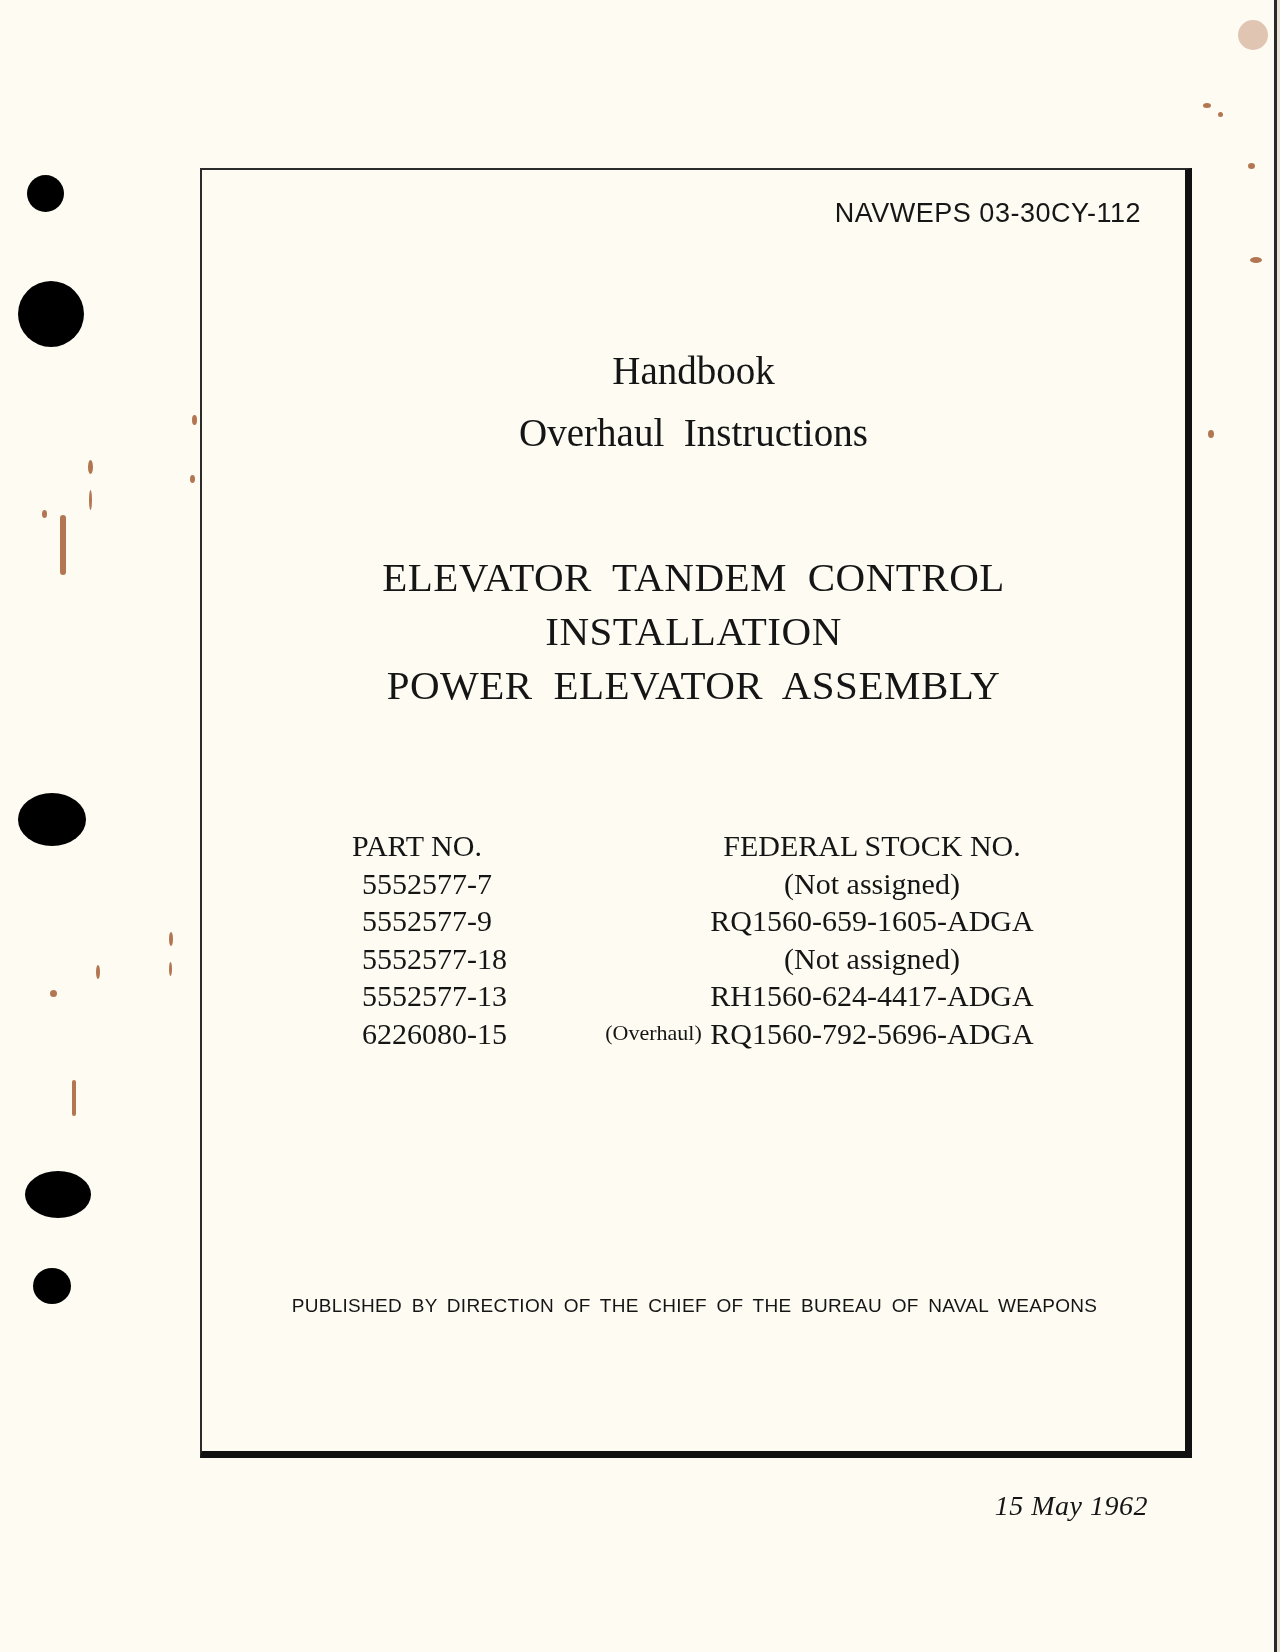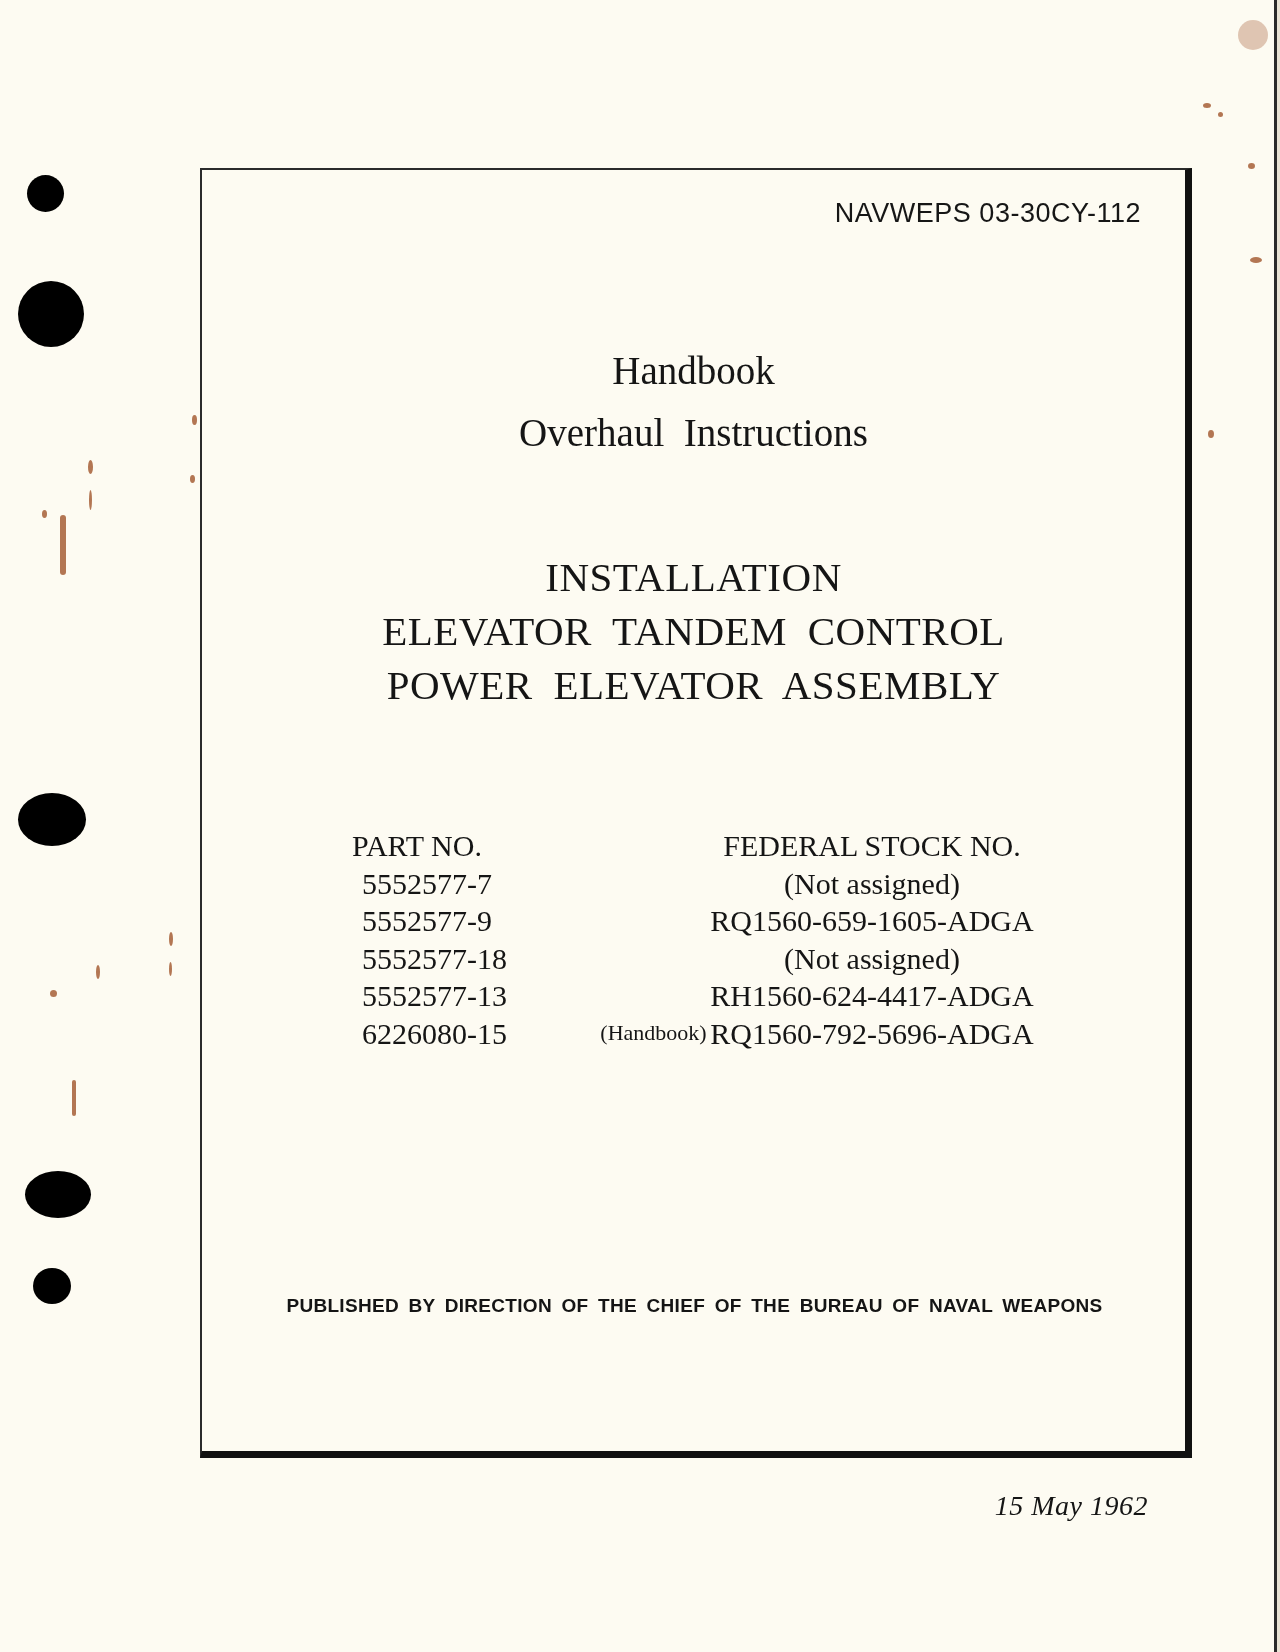--- a/index.html
+++ b/index.html
@@ -118,21 +118,21 @@
       font-size: 22px;
       padding-right: 80px;
     }
     .published {
       position: absolute;
       left: 0;
       right: 0;
       top: 1125px;
       text-align: center;
       font-family: "Liberation Sans", sans-serif;
-      font-weight: bold;
+      font-weight: normal;
       font-size: 19px;
       letter-spacing: 0.3px;
       word-spacing: 4px;
       padding-left: 2px;
     }
     .date {
       position: absolute;
       right: 132px;
       top: 1490px;
       font-style: italic;
@@ -173,22 +173,22 @@
 <div class="frame">
 
   <div class="navweps">NAVWEPS 03-30CY-112</div>
 
   <div class="handbook">
     <div>Handbook</div>
     <div style="white-space:pre;">Overhaul  Instructions</div>
   </div>
 
   <div class="title">
+    <div>ELEVATOR TANDEM CONTROL</div>
     <div>INSTALLATION</div>
-    <div>ELEVATOR TANDEM CONTROL</div>
     <div>POWER ELEVATOR ASSEMBLY</div>
   </div>
 
   <div class="parts">
     <div class="parts-col-left">
       <div class="part-header">PART NO.</div>
       <div class="part-row">5552577-7</div>
       <div class="part-row">5552577-9</div>
       <div class="part-row">5552577-18</div>
       <div class="part-row">5552577-13</div>
@@ -197,18 +197,18 @@
     <div class="parts-col-right">
       <div>FEDERAL STOCK NO.</div>
       <div>(Not assigned)</div>
       <div>RQ1560-659-1605-ADGA</div>
       <div>(Not assigned)</div>
       <div>RH1560-624-4417-ADGA</div>
       <div>RQ1560-792-5696-ADGA</div>
     </div>
   </div>
 
-  <div class="douglas">(Handbook)</div>
+  <div class="douglas">(Overhaul)</div>
 
   <div class="published">PUBLISHED BY DIRECTION OF THE CHIEF OF THE BUREAU OF NAVAL WEAPONS</div>
 </div>
 
 <div class="date">15 May 1962</div>
 
 </body></html>

